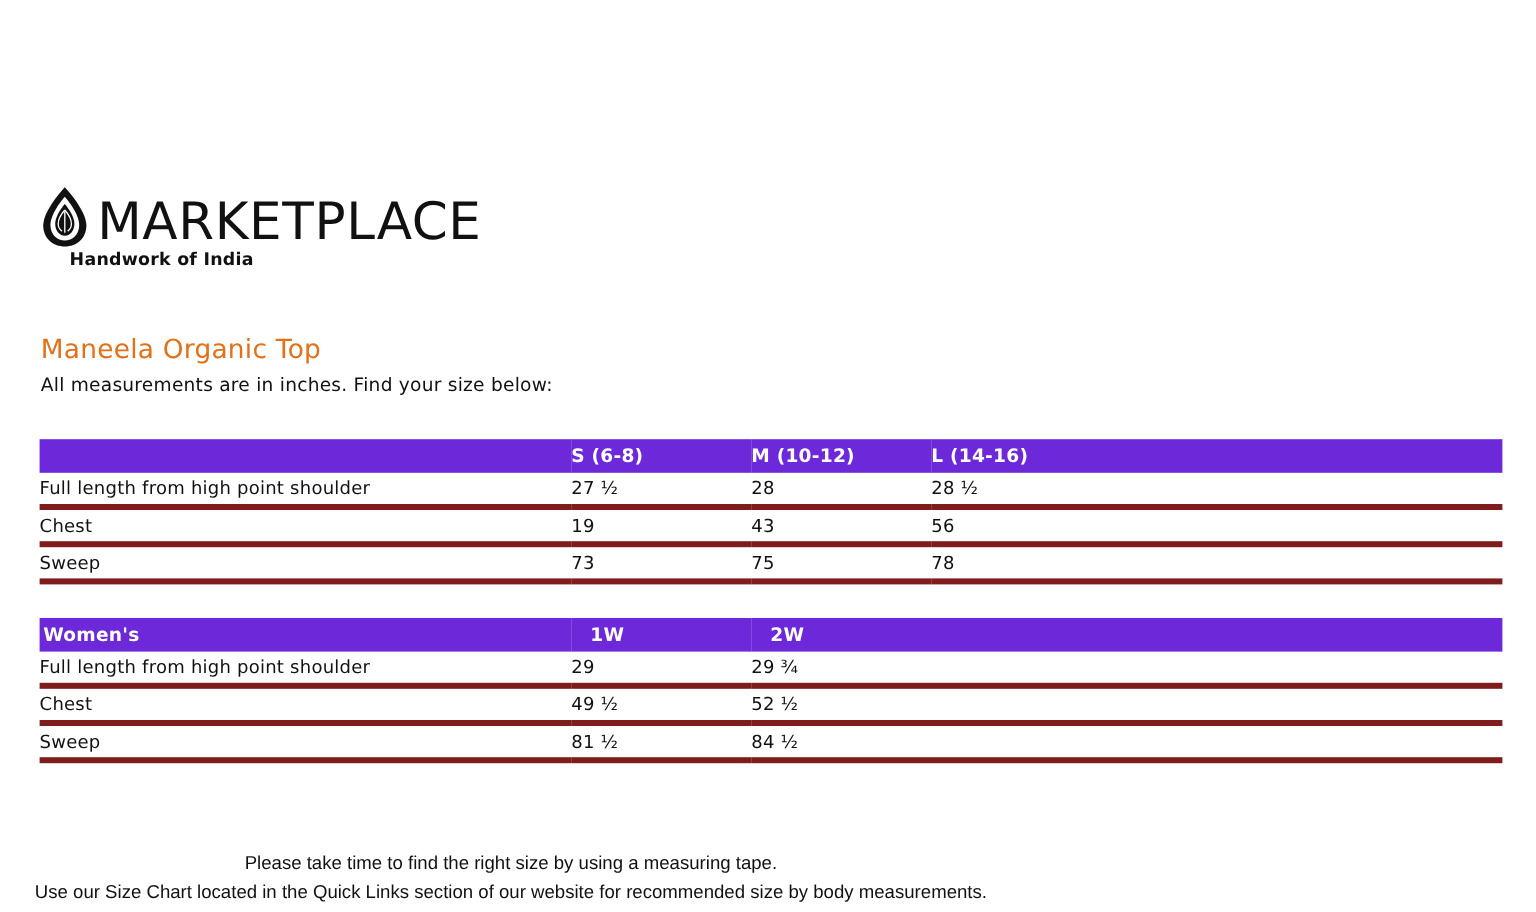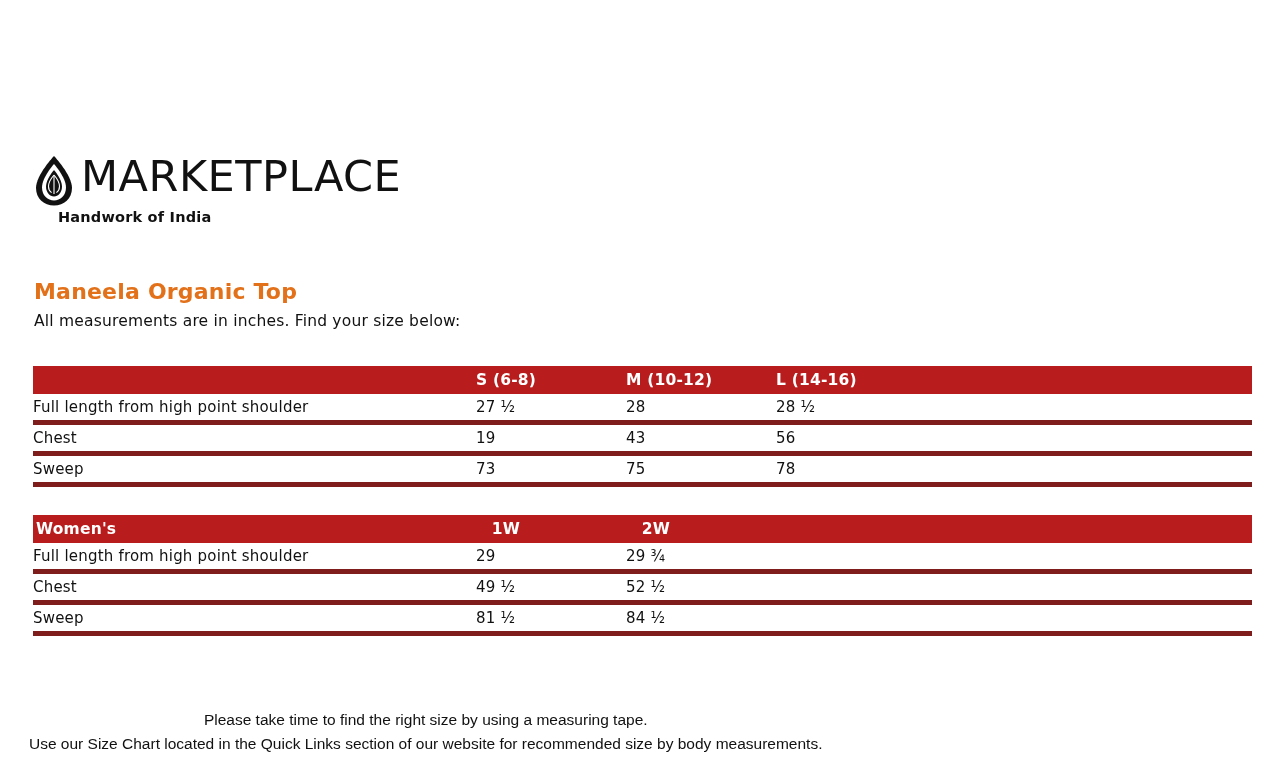--- a/index.html
+++ b/index.html
@@ -23,21 +23,21 @@
 
   
   .logo-block {
     position: absolute;
     left: 33px;
     top: 155px;
     width: 400px;
   }
   .logo-row {
     display: flex;
-    align-items: flex-start;
+    align-items: flex-end;
     gap: 6px;
   }
   .logo-mark {
     width: 42px;
     height: 52px;
     flex: 0 0 auto;
   }
   .logo-word {
     font-family: "DejaVu Sans", sans-serif;
     font-size: 43px;
@@ -57,21 +57,21 @@
     color: #111111;
   }
 
   
   .title {
     position: absolute;
     left: 34px;
     top: 279px;
     font-family: "DejaVu Sans", sans-serif;
     font-size: 22px;
-    font-weight: bold;
+    font-weight: normal;
     color: #e2711a;
     letter-spacing: 0.2px;
   }
   .subtitle {
     position: absolute;
     left: 34px;
     top: 312px;
     font-family: "DejaVu Sans", sans-serif;
     font-size: 15.5px;
     color: #111111;
@@ -86,21 +86,21 @@
   }
   #table-1 { top: 366px; }
   #table-2 { top: 515px; }
 
   table.size-table {
     border-collapse: collapse;
     width: 100%;
     table-layout: fixed;
   }
   table.size-table thead th {
-    background: #b91c1c;
+    background: #6d28d9;
     color: #ffffff;
     font-size: 15.5px;
     font-weight: bold;
     text-align: left;
     padding: 5px 0 5px 0;
     height: 17px;
     letter-spacing: 0.2px;
   }
   table.size-table thead th.col-label {
     padding-left: 3px;

